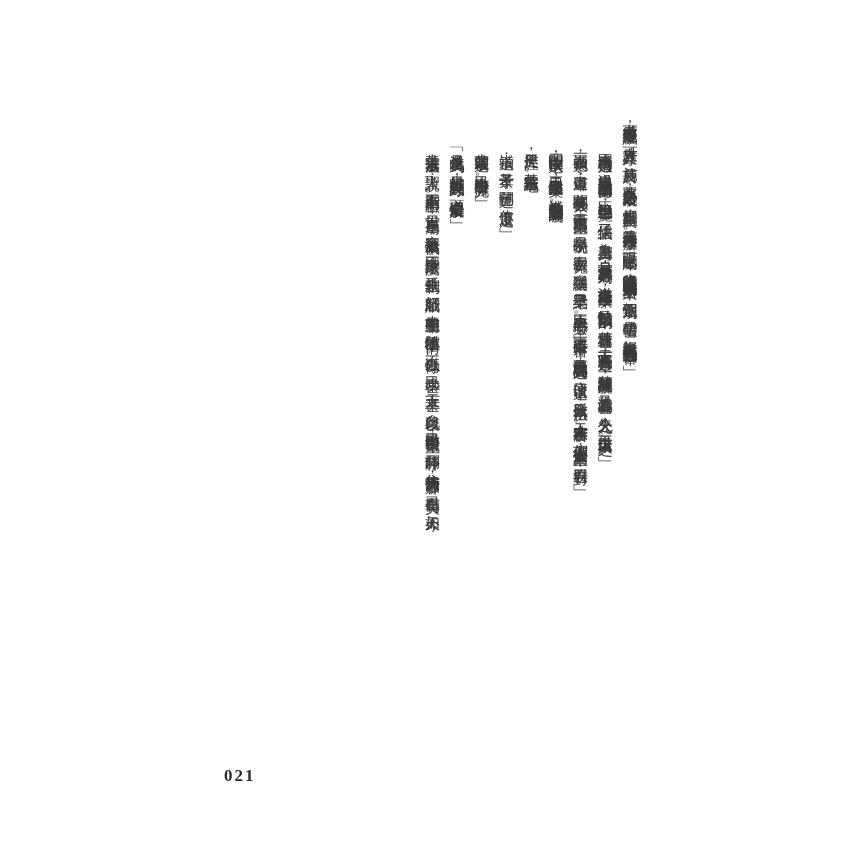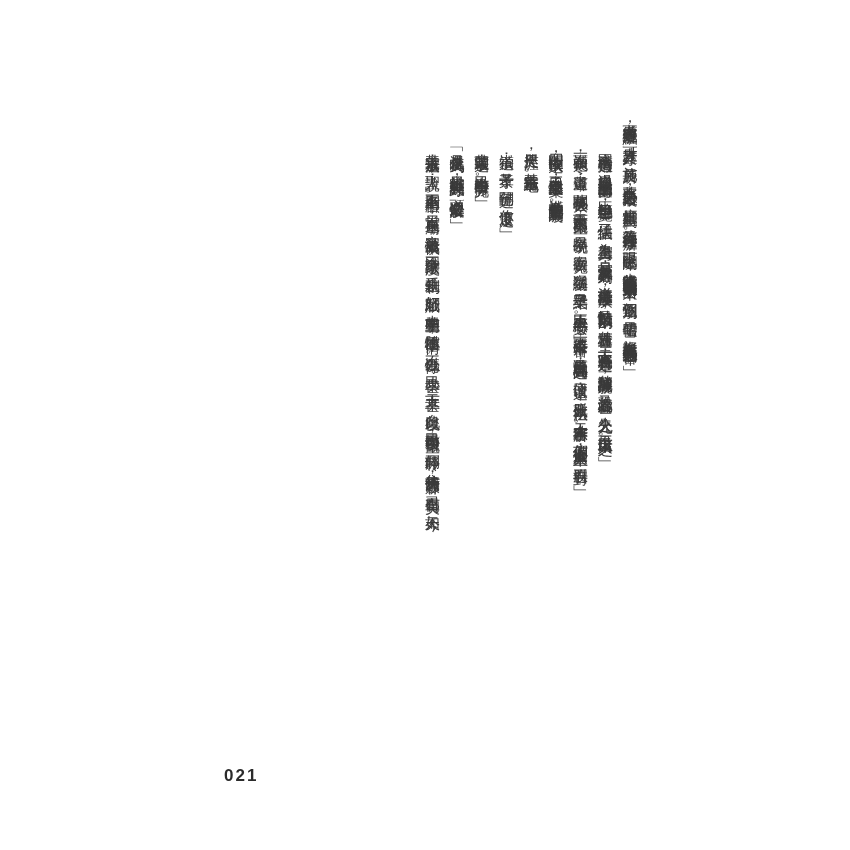--- a/index.html
+++ b/index.html
@@ -34,21 +34,21 @@
     margin: 0;
     padding: 0;
   }
   .text-block p.para.indent {
     text-indent: 2em;
   }
   .page-number {
     position: absolute;
     left: 224px;
     top: 766px;
-    font-family: Liberation Sans, sans-serif;
+    font-family: Liberation Serif, serif;
     font-weight: bold;
     font-size: 17px;
     letter-spacing: 2px;
     color: #2b2b2b;
   }
 </style>
 </head>
 <body>
 
 <div class="page">

